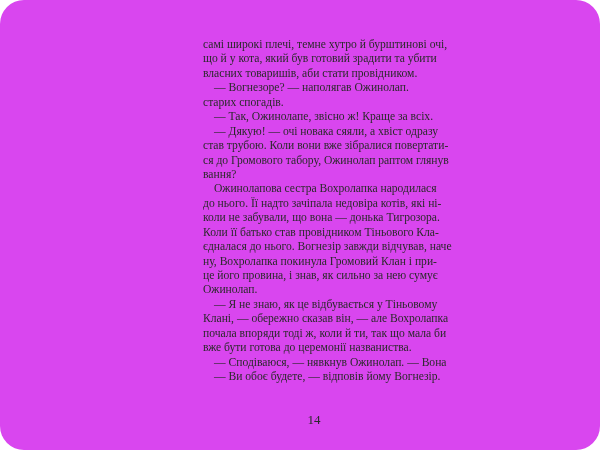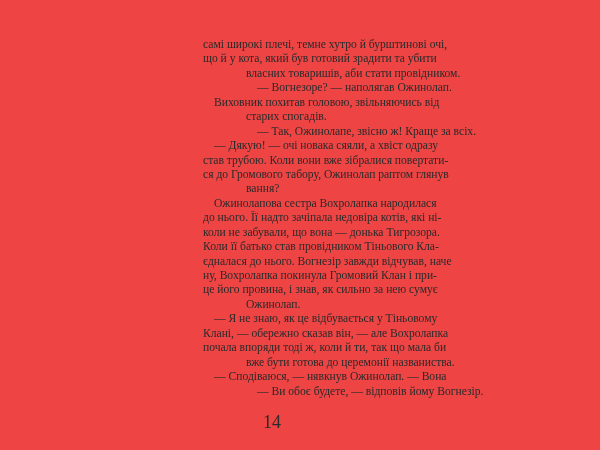--- a/index.html
+++ b/index.html
@@ -10,67 +10,67 @@
     body {
       width: 600px;
       height: 450px;
       position: relative;
       overflow: hidden;
     }
     .page {
       position: absolute;
       left: 0; top: 0;
       width: 600px; height: 450px;
-      background: #ef4444;
+      background: #d946ef;
+      border-radius: 24px;
     }
     .text-block {
       position: absolute;
       left: 203px;
       top: 38px;
       width: 205px;
       font-family: "Liberation Serif", "DejaVu Serif", serif;
       font-size: 11.6px;
       line-height: 14.45px;
       color: #2a2a2a;
     }
     .line {
       display: block;
       white-space: nowrap;
       text-align: justify;
       text-align-last: justify;
       height: 14.45px;
     }
     .line.last {
       text-align-last: left;
-      margin-left: 43px;
     }
     .line.indent {
       padding-left: 11px;
     }
     .page-number {
       position: absolute;
       left: 0;
       width: 544px;
       top: 412px;
       text-align: center;
       font-family: "Liberation Serif", "DejaVu Serif", serif;
-      font-size: 18px;
+      font-size: 13px;
       color: #2a2a2a;
+      padding-left: 42px;
     }
   </style>
 </head>
 <body>
 
 <div class="page">
   <div class="text-block" id="text-block">
       <span class="line">самі широкі плечі, темне хутро й бурштинові очі,</span>
       <span class="line">що й у кота, який був готовий зрадити та убити</span>
       <span class="line last">власних товаришів, аби стати провідником.</span>
       <span class="line indent last">— Вогнезоре? — наполягав Ожинолап.</span>
-      <span class="line indent">Виховник похитав головою, звільняючись від</span>
       <span class="line last">старих спогадів.</span>
       <span class="line indent last">— Так, Ожинолапе, звісно ж! Краще за всіх.</span>
       <span class="line indent">— Дякую! — очі новака сяяли, а хвіст одразу</span>
       <span class="line">став трубою. Коли вони вже зібралися повертати-</span>
       <span class="line">ся до Громового табору, Ожинолап раптом глянув</span>
       <span class="line last">вання?</span>
       <span class="line indent">Ожинолапова сестра Вохролапка народилася</span>
       <span class="line">до нього. Її надто зачіпала недовіра котів, які ні-</span>
       <span class="line">коли не забували, що вона — донька Тигрозора.</span>
       <span class="line">Коли її батько став провідником Тіньового Кла-</span>

